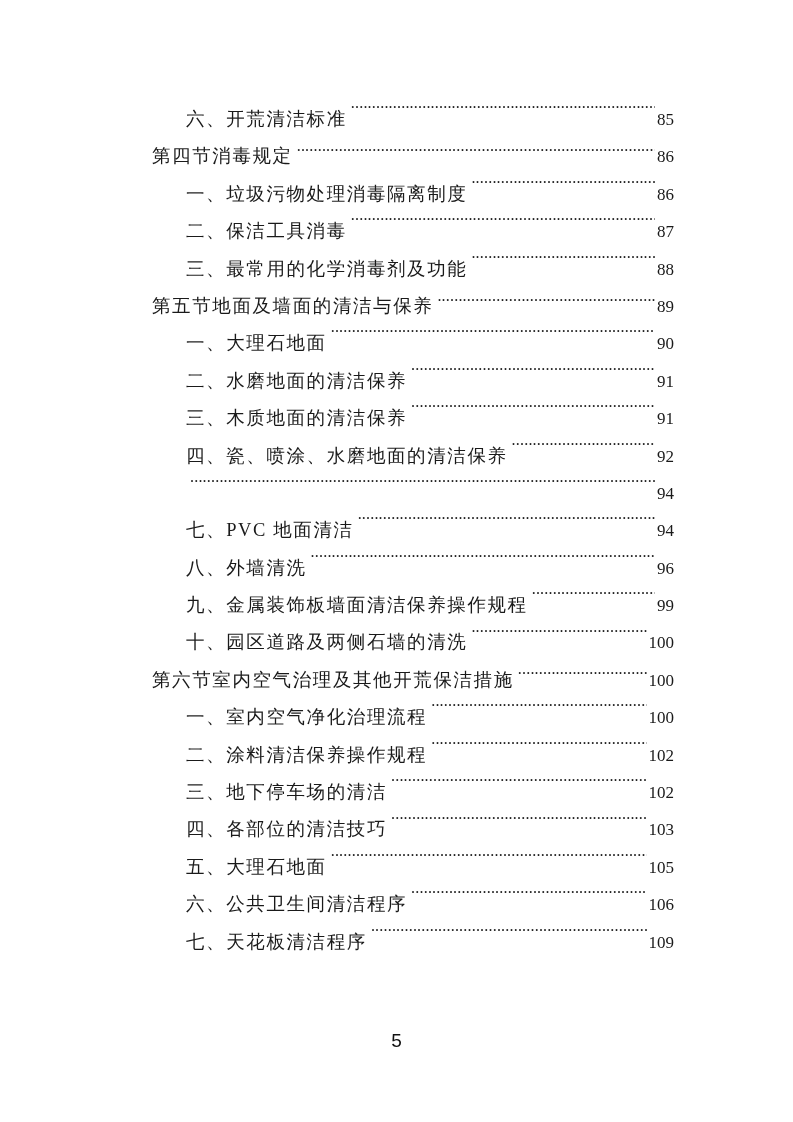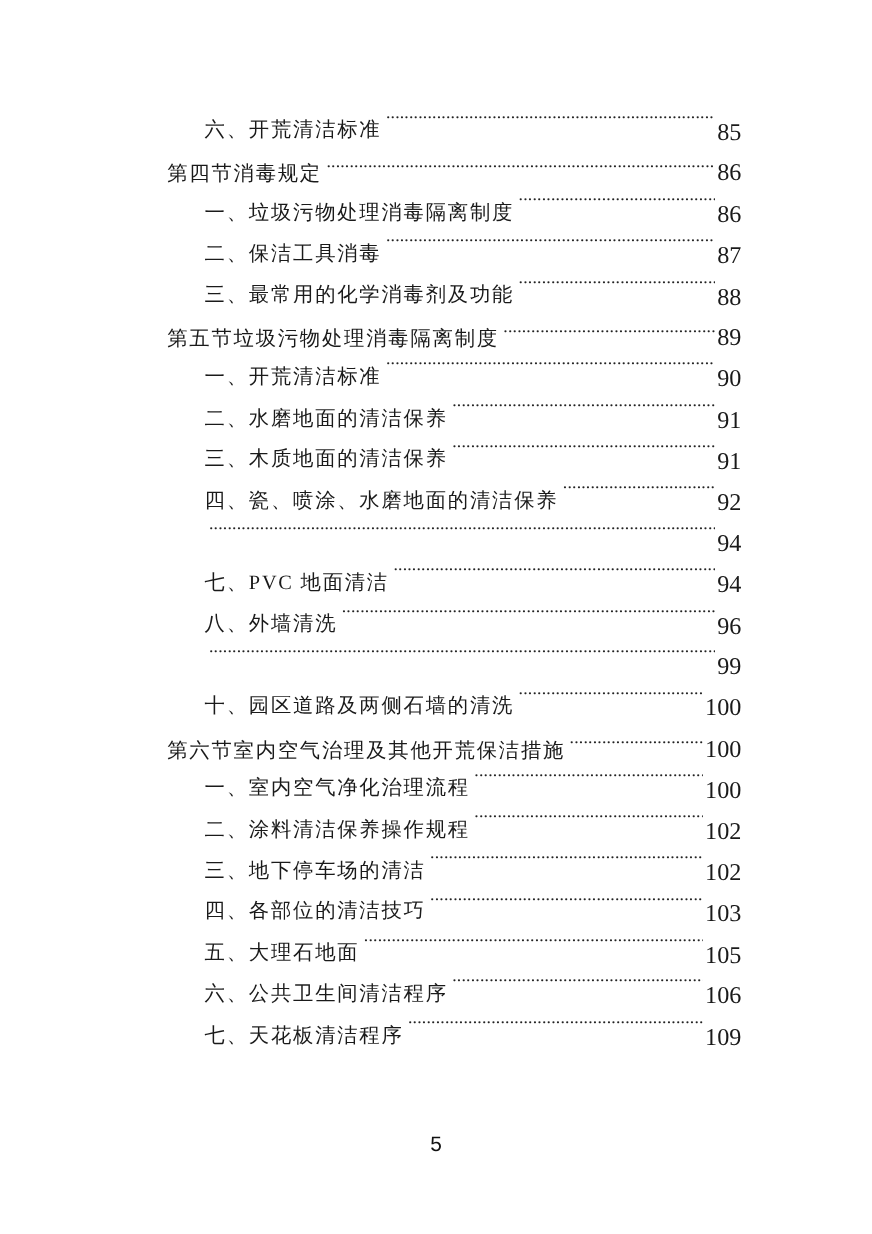--- a/index.html
+++ b/index.html
@@ -53,21 +53,21 @@
       position: absolute;
       left: 0;
       bottom: -2px;
       font-size: 16px;
       letter-spacing: 0.2px;
       color: #222;
     }
     .toc-page {
       flex: 0 0 auto;
       text-align: right;
-      font-size: 22px;
+      font-size: 17px;
     }
     .page-number {
       position: absolute;
       left: 0;
       width: 793px;
       top: 1030px;
       text-align: center;
       font-family: "Liberation Sans", "DejaVu Sans", sans-serif;
       font-size: 19px;
       color: #111;
@@ -96,26 +96,26 @@
     <span class="toc-label">二、保洁工具消毒</span>
     <span class="toc-leader"></span>
     <span class="toc-page">87</span>
   </div>
   <div class="toc-row sub">
     <span class="toc-label">三、最常用的化学消毒剂及功能</span>
     <span class="toc-leader"></span>
     <span class="toc-page">88</span>
   </div>
   <div class="toc-row section">
-    <span class="toc-label"><span class="sec-num">第五节</span><span>垃圾污物处理消毒隔离制度</span></span>
+    <span class="toc-label"><span class="sec-num">第五节</span><span>地面及墙面的清洁与保养</span></span>
     <span class="toc-leader"></span>
     <span class="toc-page">89</span>
   </div>
   <div class="toc-row sub">
-    <span class="toc-label">一、开荒清洁标准</span>
+    <span class="toc-label">一、大理石地面</span>
     <span class="toc-leader"></span>
     <span class="toc-page">90</span>
   </div>
   <div class="toc-row sub">
     <span class="toc-label">二、水磨地面的清洁保养</span>
     <span class="toc-leader"></span>
     <span class="toc-page">91</span>
   </div>
   <div class="toc-row sub">
     <span class="toc-label">三、木质地面的清洁保养</span>
@@ -135,20 +135,21 @@
     <span class="toc-label">七、PVC 地面清洁</span>
     <span class="toc-leader"></span>
     <span class="toc-page">94</span>
   </div>
   <div class="toc-row sub">
     <span class="toc-label">八、外墙清洗</span>
     <span class="toc-leader"></span>
     <span class="toc-page">96</span>
   </div>
   <div class="toc-row sub">
+    <span class="toc-label">九、金属装饰板墙面清洁保养操作规程</span>
     <span class="toc-leader"></span>
     <span class="toc-page">99</span>
   </div>
   <div class="toc-row sub">
     <span class="toc-label">十、园区道路及两侧石墙的清洗</span>
     <span class="toc-leader"></span>
     <span class="toc-page">100</span>
   </div>
   <div class="toc-row section">
     <span class="toc-label"><span class="sec-num">第六节</span><span>室内空气治理及其他开荒保洁措施</span></span>

